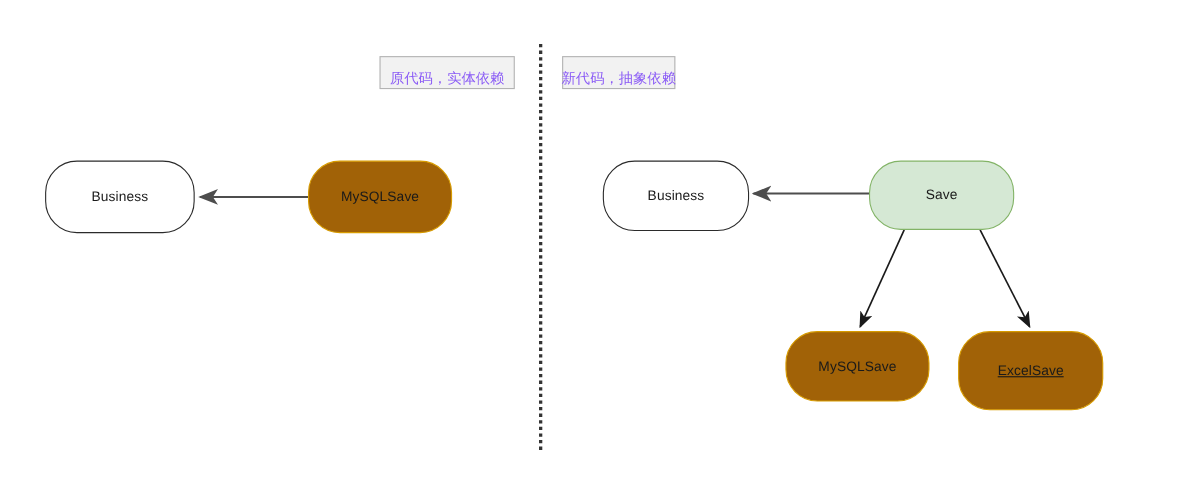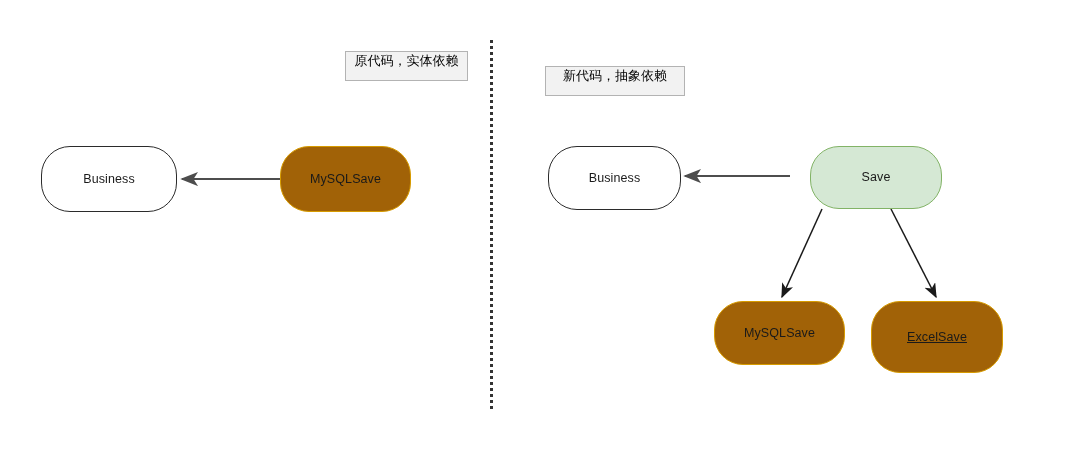--- a/index.html
+++ b/index.html
@@ -44,32 +44,31 @@
     background: #ffffff;
     border: 1.6px solid #2b2b2b;
   }
   .node-orange {
     background: #a16207;
     border: 1.6px solid #d79b00;
   }
   .node-green {
     background: #d5e8d4;
     border: 1.6px solid #82b366;
-    margin-left: 20px;
   }
   .caption {
     position: absolute;
     box-sizing: border-box;
     display: flex;
-    align-items: flex-start;
+    align-items: flex-end;
     justify-content: center;
     background: #f2f2f2;
     border: 1.2px solid #b3b3b3;
     font-size: 13px;
-    color: #000000;
+    color: #8b5cf6;
     white-space: nowrap;
   }
   .divider {
     position: absolute;
     width: 0;
     border-left: 3px dotted #333333;
   }
 </style>
 </head>
 <body>
@@ -93,21 +92,21 @@
     <line x1="822" y1="209" x2="782" y2="297" stroke="#1a1a1a" stroke-width="1.5" marker-end="url(#arrow-dark)"></line>
 
     <line x1="891" y1="209" x2="936" y2="297" stroke="#1a1a1a" stroke-width="1.5" marker-end="url(#arrow-dark)"></line>
   </svg>
 
   <div class="divider" style="left:490px; top:40px; height:369px;"></div>
 
   <div class="caption" style="left:345px; top:51px; width:123px; height:30px;">
     <span>原代码，实体依赖</span>
   </div>
-  <div class="caption" style="left:511px; top:66px; width:140px; height:30px;margin-left:34px;">
+  <div class="caption" style="left:511px; top:51px; width:103px; height:30px;">
     <span>新代码，抽象依赖</span>
   </div>
 
   <div class="node node-plain" style="left:41px; top:146px; width:136px; height:66px;">
     <span>Business</span>
   </div>
 
   <div class="node node-orange" style="left:280px; top:146px; width:131px; height:66px;">
     <span>MySQLSave</span>
   </div>

